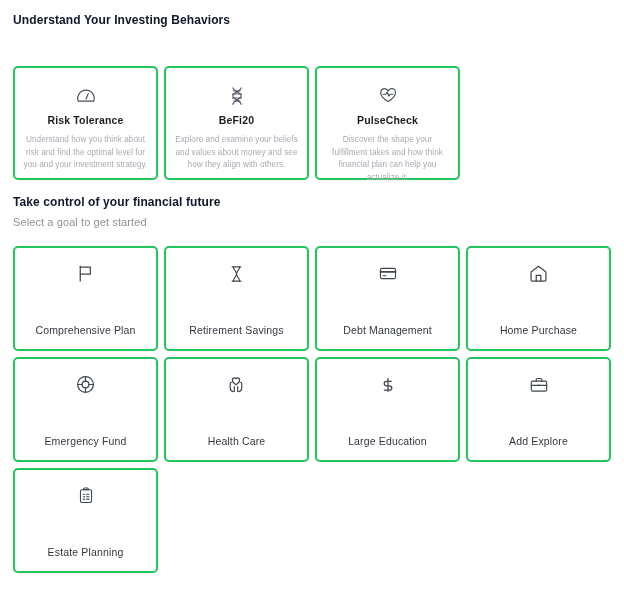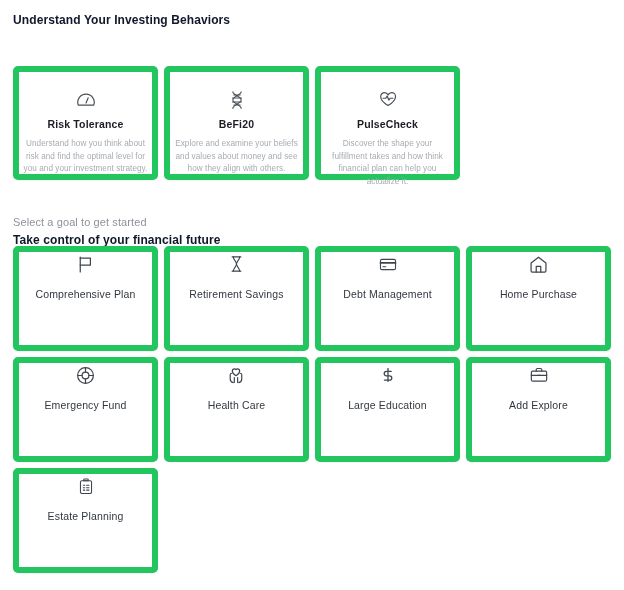--- a/index.html
+++ b/index.html
@@ -45,21 +45,21 @@
 
   .workflow-row {
     position: absolute;
     left: 13px;
     top: 66px;
     display: flex;
     gap: 6px;
   }
   .card {
     background: #ffffff;
-    border: 6px solid #22c55e;
+    border: 2px solid #22c55e;
     border-radius: 5px;
     box-shadow: 0 1px 2px rgba(32,38,48,0.045);
     box-sizing: border-box;
     display: flex;
     flex-direction: column;
     align-items: center;
   }
   .card-workflow {
     width: 145px;
     height: 114px;
@@ -84,37 +84,39 @@
     margin-top: 8px;
     font-size: 8.2px;
     line-height: 12.5px;
     color: #a7abb2;
     text-align: center;
     width: 124px;
     letter-spacing: 0.05px;
   }
 
   
-  .sec2-title { position: absolute; left: 13px; top: 195px; margin-top: 38px; }
+  .sec2-title { position: absolute; left: 13px; top: 195px; }
   .sec2-sub   { position: absolute; left: 13px; top: 216px; }
 
   .goal-grid {
     position: absolute;
     left: 13px;
     top: 246px;
     width: 598px;
     display: grid;
     grid-template-columns: repeat(4, 145px);
     grid-auto-rows: 105px;
     gap: 6px;
   }
   .card-goal {
     width: 145px;
     height: 105px;
+    justify-content: center;
     padding-bottom: 0;
+    gap: 26px;
   }
   .goal-icon {
     height: 24px;
     display: flex;
     align-items: center;
     justify-content: center;
     color: #3f454e;
   }
   .goal-name {
     margin-top: 12px;

